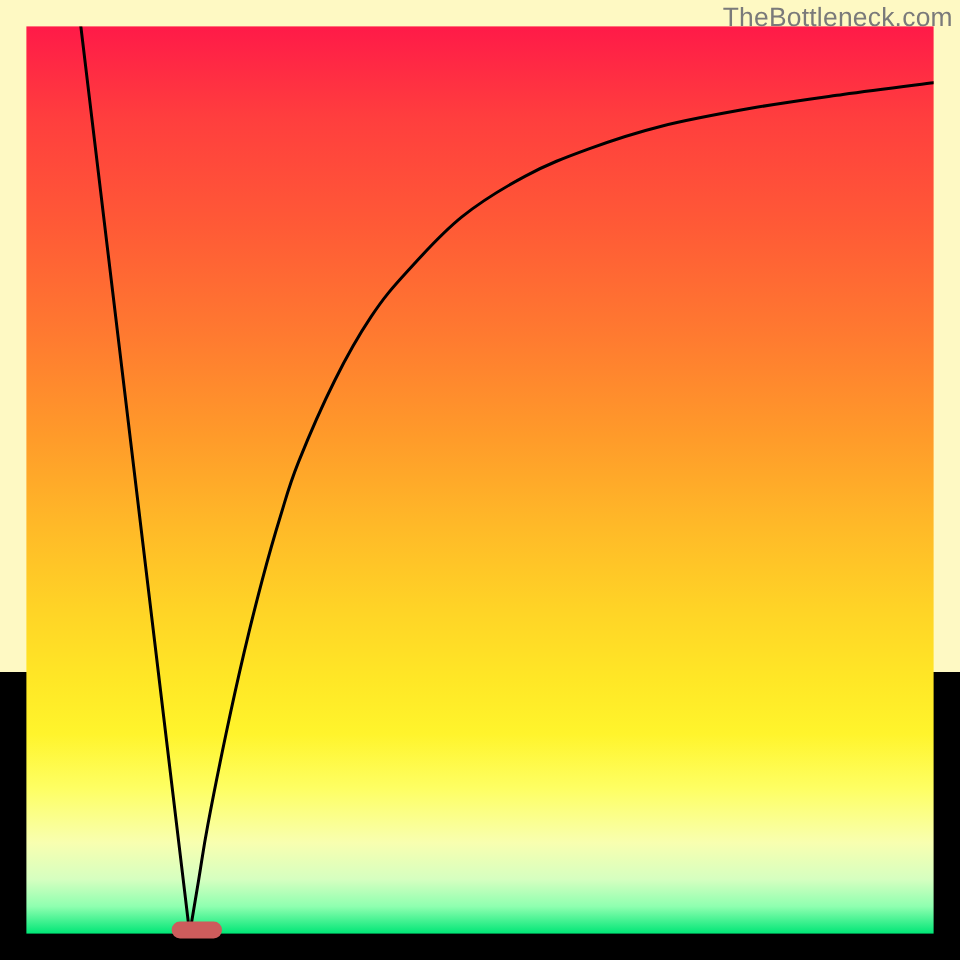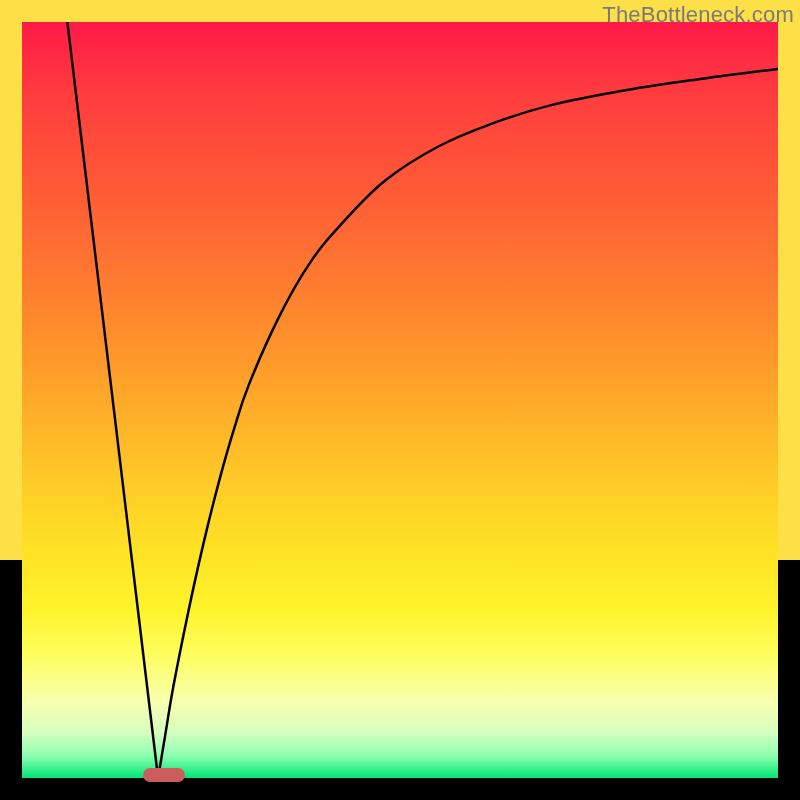--- a/index.html
+++ b/index.html
@@ -7,21 +7,21 @@
     padding: 0;
     background: #000;
     width: 800px;
     height: 800px;
     overflow: hidden;
   }
   .canvas {
     position: relative;
     width: 800px;
     height: 560px;
-    background: #fde047;
+    background: #fef9c3;
   }
   .plot-area {
     position: absolute;
     left: 22px;
     top: 22px;
     width: 756px;
     height: 756px;
     background: linear-gradient(to bottom,
       #ff1a48 0%,
       #ff3e3e 10%,

